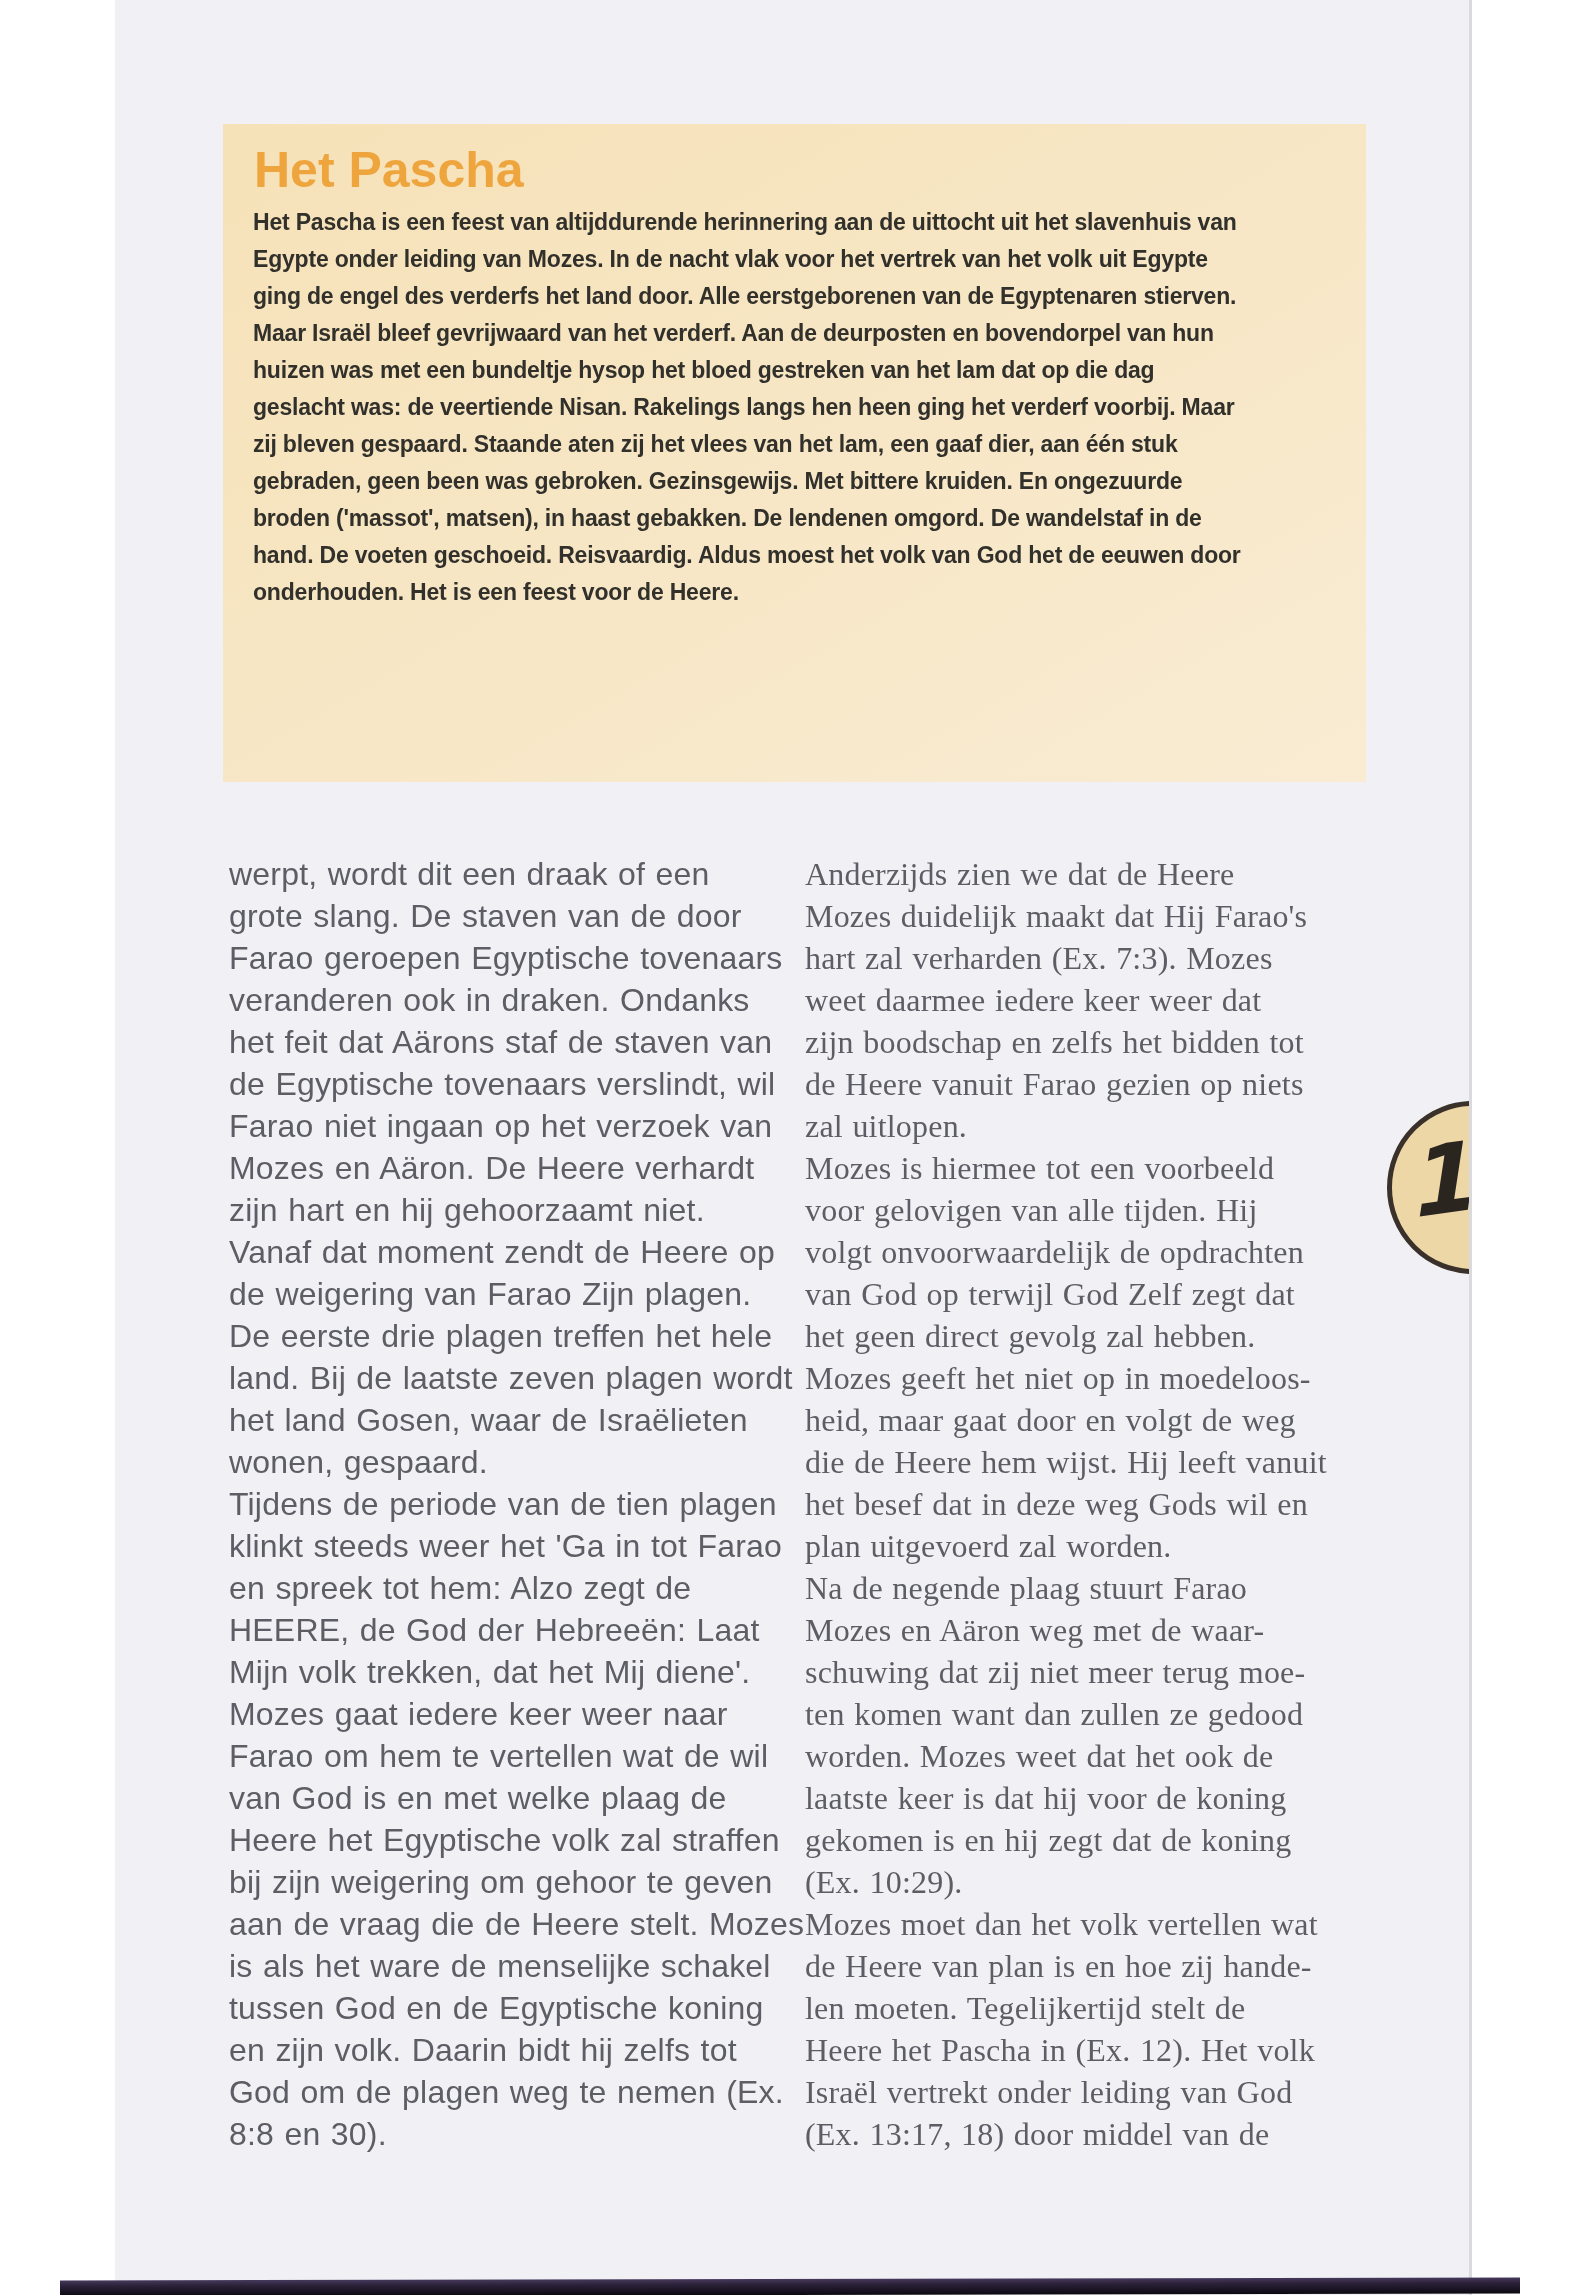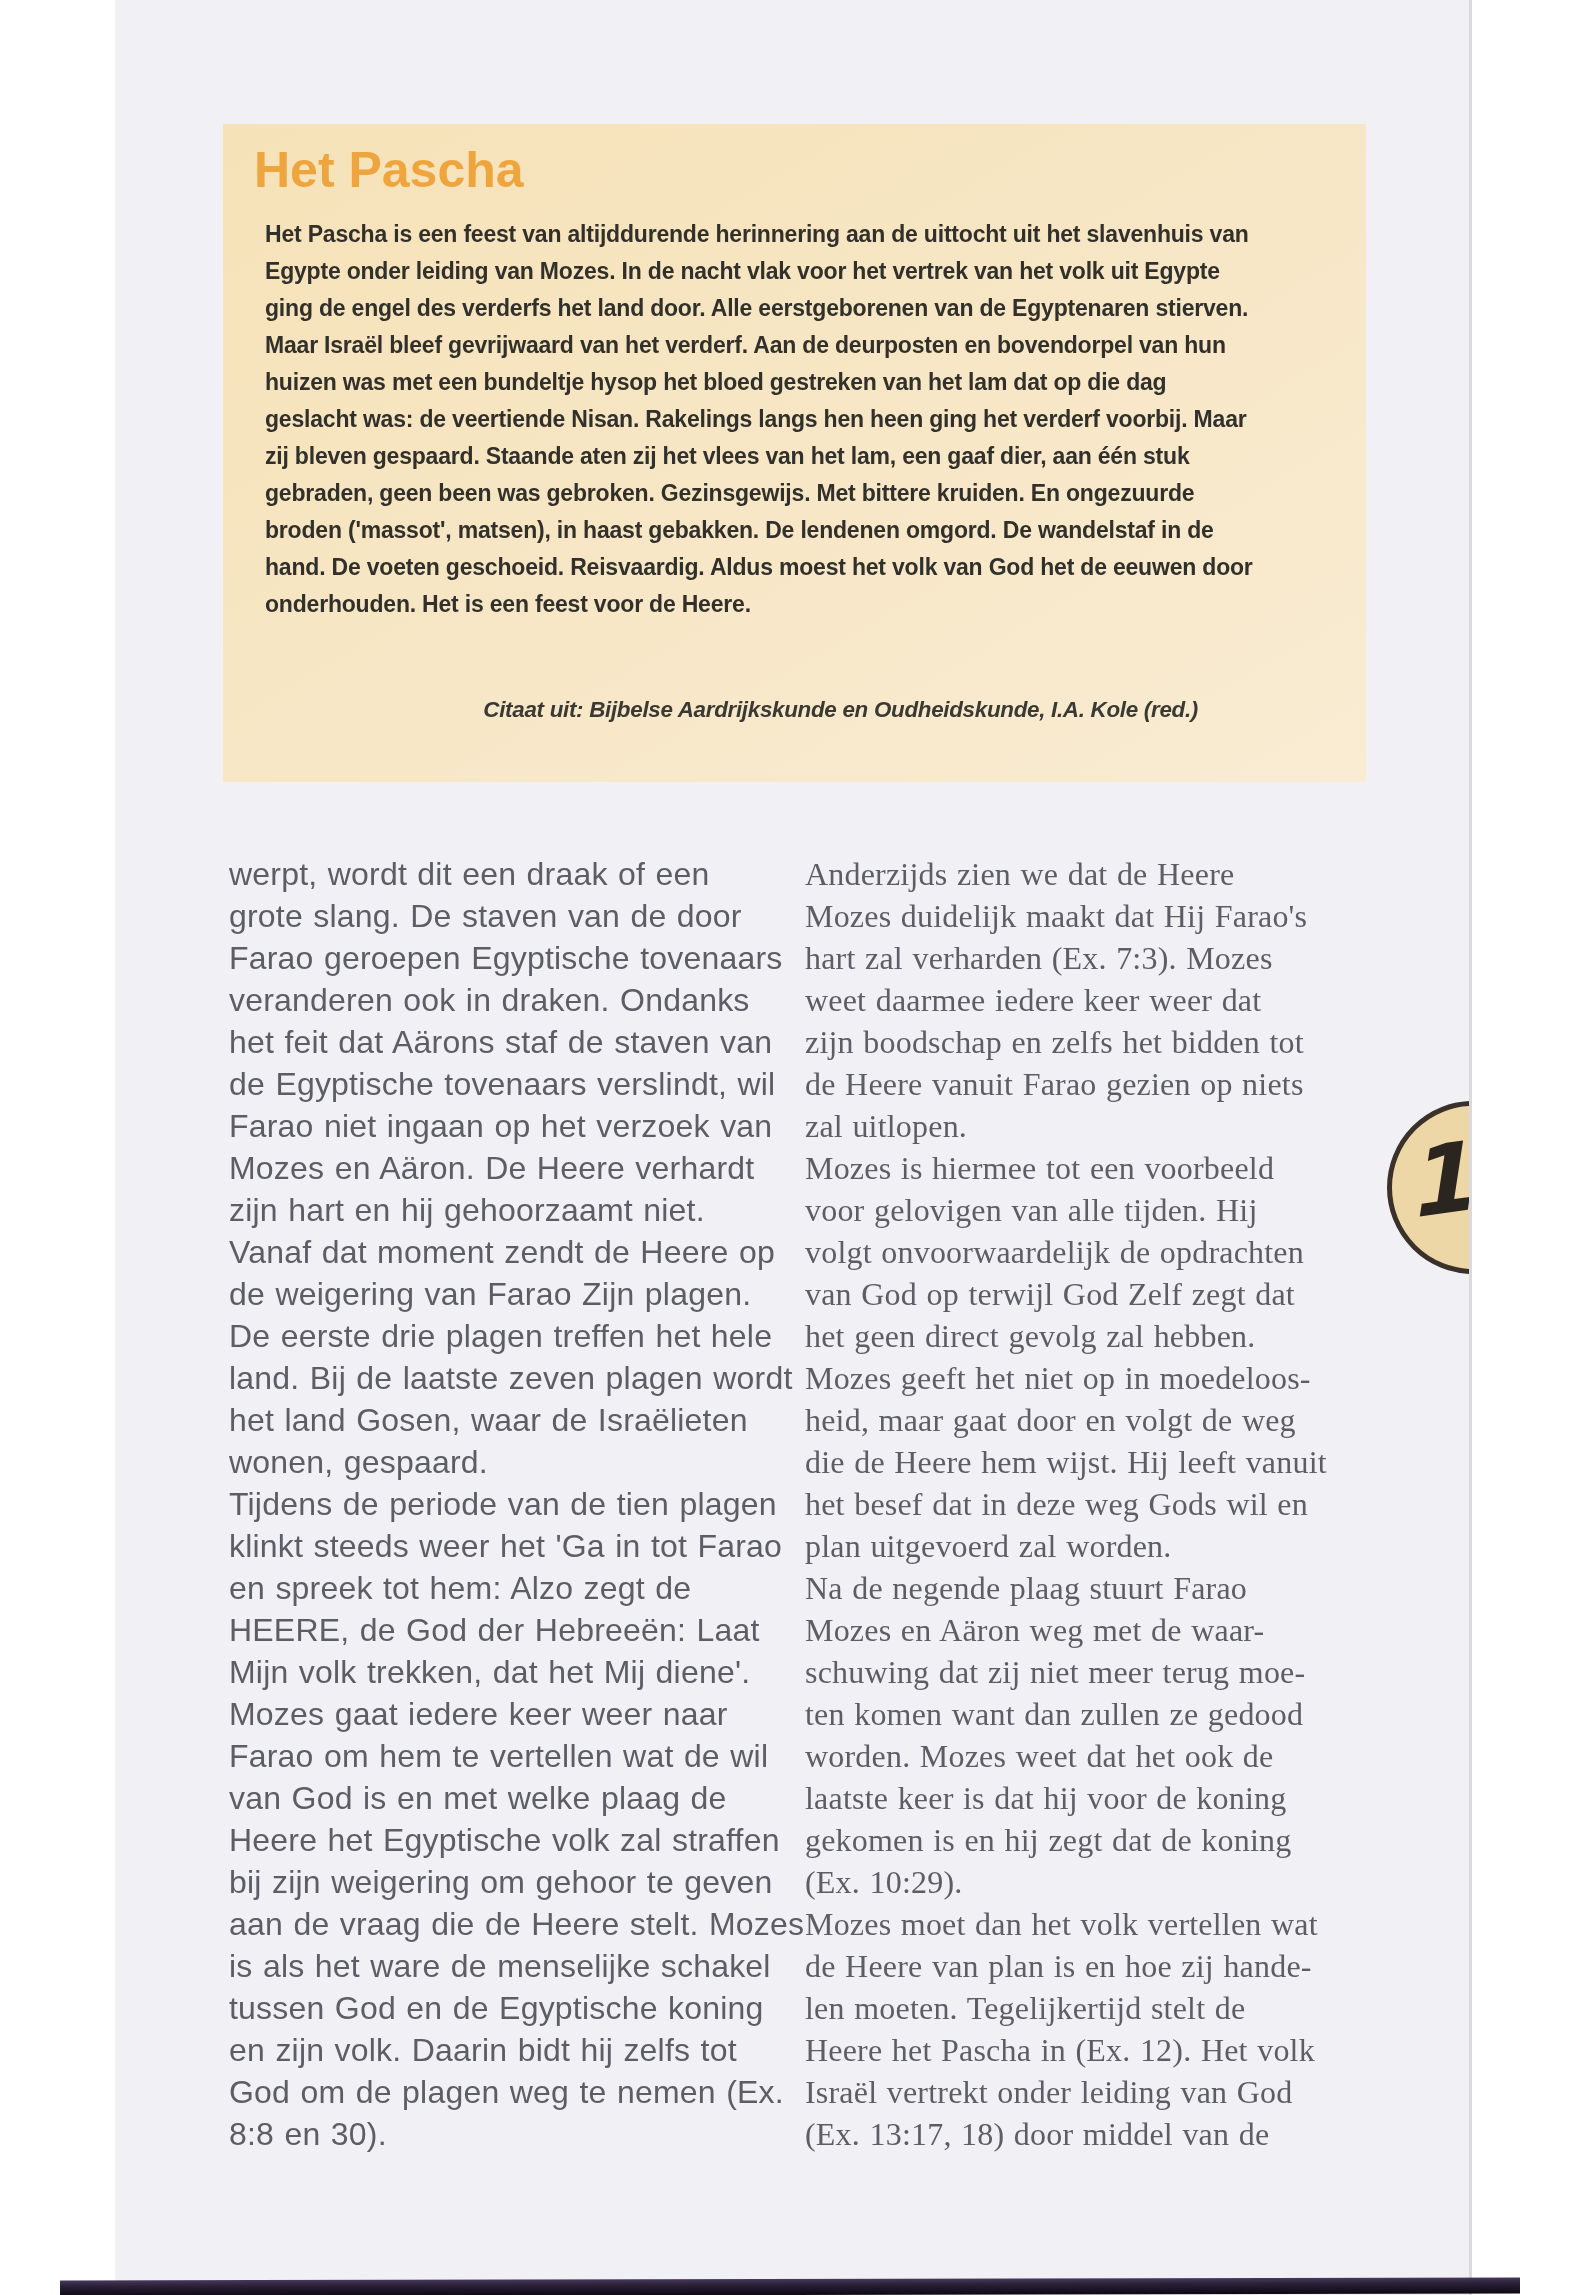--- a/index.html
+++ b/index.html
@@ -6,21 +6,21 @@
   .canvas{position:relative;width:1592px;height:2295px;background:#ffffff;overflow:hidden;
           font-family:"Liberation Sans", sans-serif;}
   
   .page{position:absolute;left:115px;top:0;width:1354px;height:2295px;
         background:#f1f0f5;overflow:hidden;border-right:3.5px solid #d9d9de;box-sizing:content-box;}
   
   .info-box{position:absolute;left:108px;top:124px;width:1143px;height:658px;
             background:linear-gradient(150deg,#f6e2b8 0%,#f7e6c4 45%,#f9ecd3 100%);}
   .info-title{position:absolute;left:26px;top:12px;margin:5px;font-size:50px;font-weight:bold;
               color:#efa53d;letter-spacing:0px;}
-  .info-body{position:absolute;left:26px;top:76px;margin:16px;white-space:pre;
+  .info-body{position:absolute;left:26px;top:76px;margin:4px;white-space:pre;
              font-size:23px;line-height:37px;font-weight:700;letter-spacing:-0.2px;
              color:#32302b;}
   .info-citation{position:absolute;right:168px;top:573px;margin:0;
                  font-size:22.4px;font-style:italic;font-weight:700;letter-spacing:-0.3px;
                  color:#3b3933;}
   
   .col{position:absolute;white-space:pre;font-size:32px;line-height:42px;
        color:#5d5d65;letter-spacing:0.2px;word-spacing:1.3px;}
   .col-left{left:114px;top:853px;}
   .col-right{left:690px;top:853px;font-family:Liberation Serif, serif;}
@@ -49,21 +49,20 @@
 Egypte onder leiding van Mozes. In de nacht vlak voor het vertrek van het volk uit Egypte
 ging de engel des verderfs het land door. Alle eerstgeborenen van de Egyptenaren stierven.
 Maar Israël bleef gevrijwaard van het verderf. Aan de deurposten en bovendorpel van hun
 huizen was met een bundeltje hysop het bloed gestreken van het lam dat op die dag
 geslacht was: de veertiende Nisan. Rakelings langs hen heen ging het verderf voorbij. Maar
 zij bleven gespaard. Staande aten zij het vlees van het lam, een gaaf dier, aan één stuk
 gebraden, geen been was gebroken. Gezinsgewijs. Met bittere kruiden. En ongezuurde
 broden ('massot', matsen), in haast gebakken. De lendenen omgord. De wandelstaf in de
 hand. De voeten geschoeid. Reisvaardig. Aldus moest het volk van God het de eeuwen door
 onderhouden. Het is een feest voor de Heere.</p>
-      <p class="info-citation">Citaat uit: Bijbelse Aardrijkskunde en Oudheidskunde, I.A. Kole (red.)</p>
     </div>
 
     <div class="col col-left">werpt, wordt dit een draak of een
 grote slang. De staven van de door
 Farao geroepen Egyptische tovenaars
 veranderen ook in draken. Ondanks
 het feit dat Aärons staf de staven van
 de Egyptische tovenaars verslindt, wil
 Farao niet ingaan op het verzoek van
 Mozes en Aäron. De Heere verhardt

